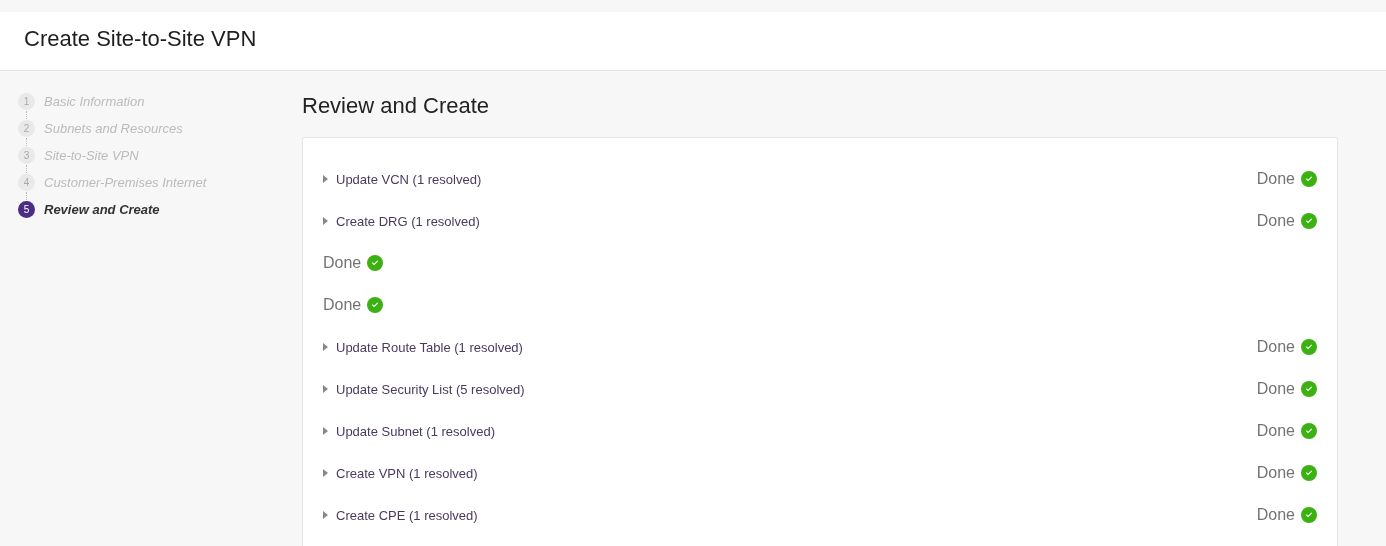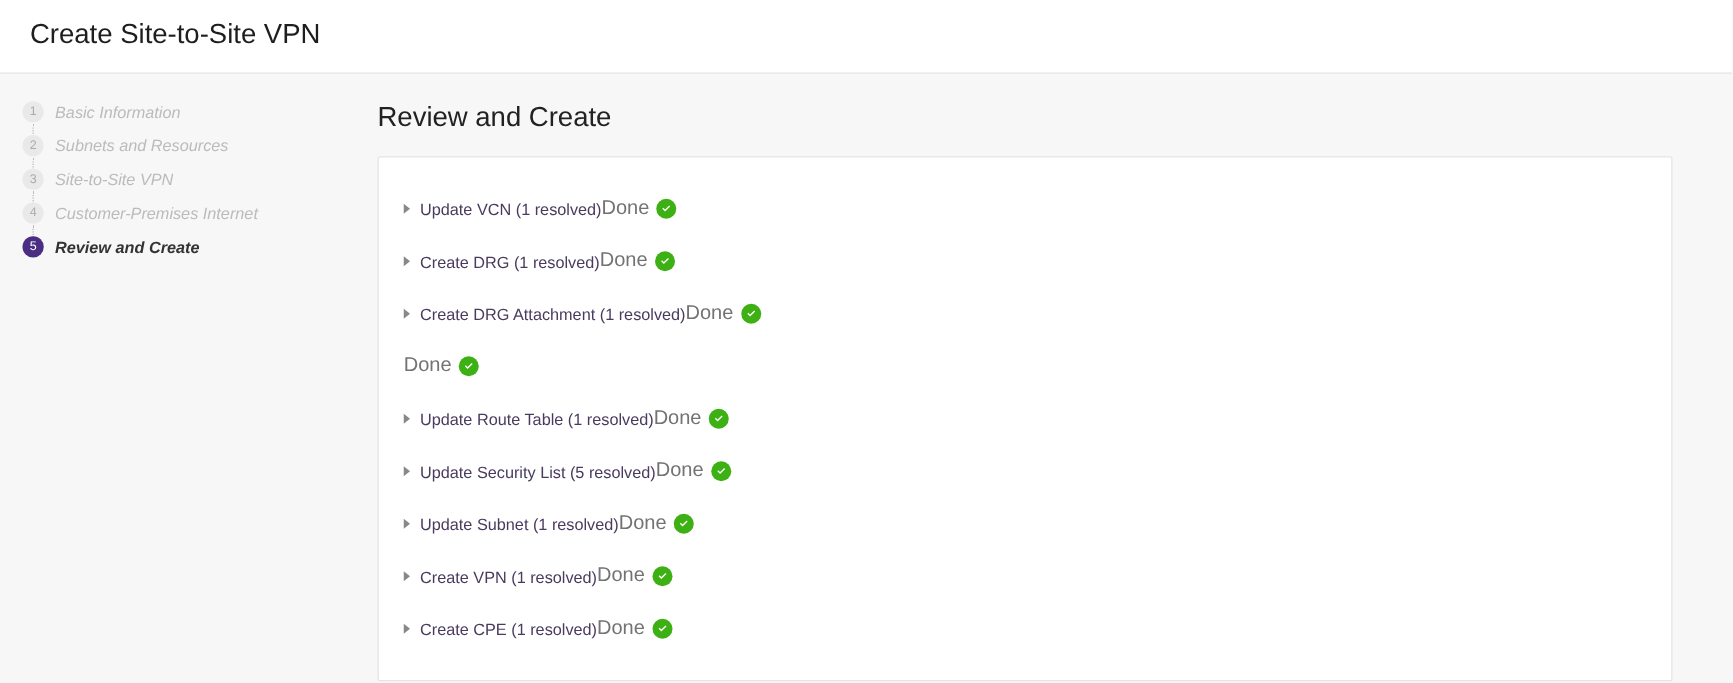--- a/index.html
+++ b/index.html
@@ -1,35 +1,35 @@
 <!DOCTYPE html>
 <html><head>
   <meta charset="utf-8">
   <style>
     * { margin: 0; padding: 0; box-sizing: border-box; }
     body { font-family: -apple-system, BlinkMacSystemFont, "Segoe UI", Helvetica, Arial, sans-serif; background: #f7f7f7; color: #333; width: 1386px; }
-    .header { background: #fff; border-bottom: 1px solid #e4e4e4; padding: 14px 24px 18px; }
+    .header { background: #fff; border-bottom: 1px solid #e4e4e4; padding: 14px 24px 18px; margin-top: 12px; }
     .header h1 { font-size: 22px; font-weight: 400; color: #1e1e1e; }
     .container { display: flex; }
     .sidebar { width: 280px; padding: 22px 18px; }
     .steps { list-style: none; }
     .step { display: flex; align-items: center; position: relative; margin-bottom: 10px; }
     .step::after { content: ""; position: absolute; left: 8px; top: 18px; width: 1px; height: 10px; border-left: 1px dotted #bbb; }
     .step:last-child::after { display: none; }
     .step-number { width: 17px; height: 17px; border-radius: 50%; display: flex; align-items: center; justify-content: center; font-size: 10px; margin-right: 9px; flex-shrink: 0; }
     .step.past .step-number { background: #e9e9e9; color: #aaa; }
     .step.current .step-number { background: #4b2e83; color: #fff; }
     .step-label { font-size: 13px; font-style: italic; }
     .step.past .step-label { color: #bbb; }
     .step.current .step-label { color: #333; font-weight: 600; }
     .main { flex: 1; padding: 22px 48px 22px 22px; }
     .main h2 { font-size: 22px; font-weight: 400; color: #222; margin-bottom: 18px; }
     .panel { background: #fff; border: 1px solid #e5e5e5; border-radius: 2px; padding: 20px; }
     .panel h3 { font-size: 17px; font-weight: 400; color: #2d2545; margin-bottom: 20px; }
-    .resource-row { display: flex; align-items: center; padding: 12px 0; }
+    .resource-row { display: flex; align-items: center; justify-content: space-between; padding: 12px 0; }
     .resource-left { display: flex; align-items: center; gap: 8px; }
     .caret { width: 0; height: 0; border-top: 4px solid transparent; border-bottom: 4px solid transparent; border-left: 5px solid #888; flex-shrink: 0; }
     .resource-label { font-size: 13px; color: #4a3a5e; }
     .resource-right { display: flex; align-items: center; gap: 6px; }
     .status-text { font-size: 16px; color: #737373; }
     .check-icon { width: 16px; height: 16px; border-radius: 50%; background: #3db014; display: flex; align-items: center; justify-content: center; }
     .check-icon svg { width: 10px; height: 10px; fill: #fff; }
   </style>
 </head>
 <body>
@@ -90,24 +90,20 @@
             <div class="resource-right">
               <span class="status-text">Done</span>
               <span class="check-icon">
                 <svg viewBox="0 0 16 16">
                   <path d="M6.5 11.5 3 8l1.2-1.2 2.3 2.3 5.3-5.3L13 5z"></path>
                 </svg>
               </span>
             </div>
           </div>
           <div class="resource-row">
-            <div class="resource-left">
-              <span class="caret"></span>
-              <span class="resource-label">Create DRG Attachment (1 resolved)</span>
-            </div>
             <div class="resource-right">
               <span class="status-text">Done</span>
               <span class="check-icon">
                 <svg viewBox="0 0 16 16">
                   <path d="M6.5 11.5 3 8l1.2-1.2 2.3 2.3 5.3-5.3L13 5z"></path>
                 </svg>
               </span>
             </div>
           </div>
           <div class="resource-row">

